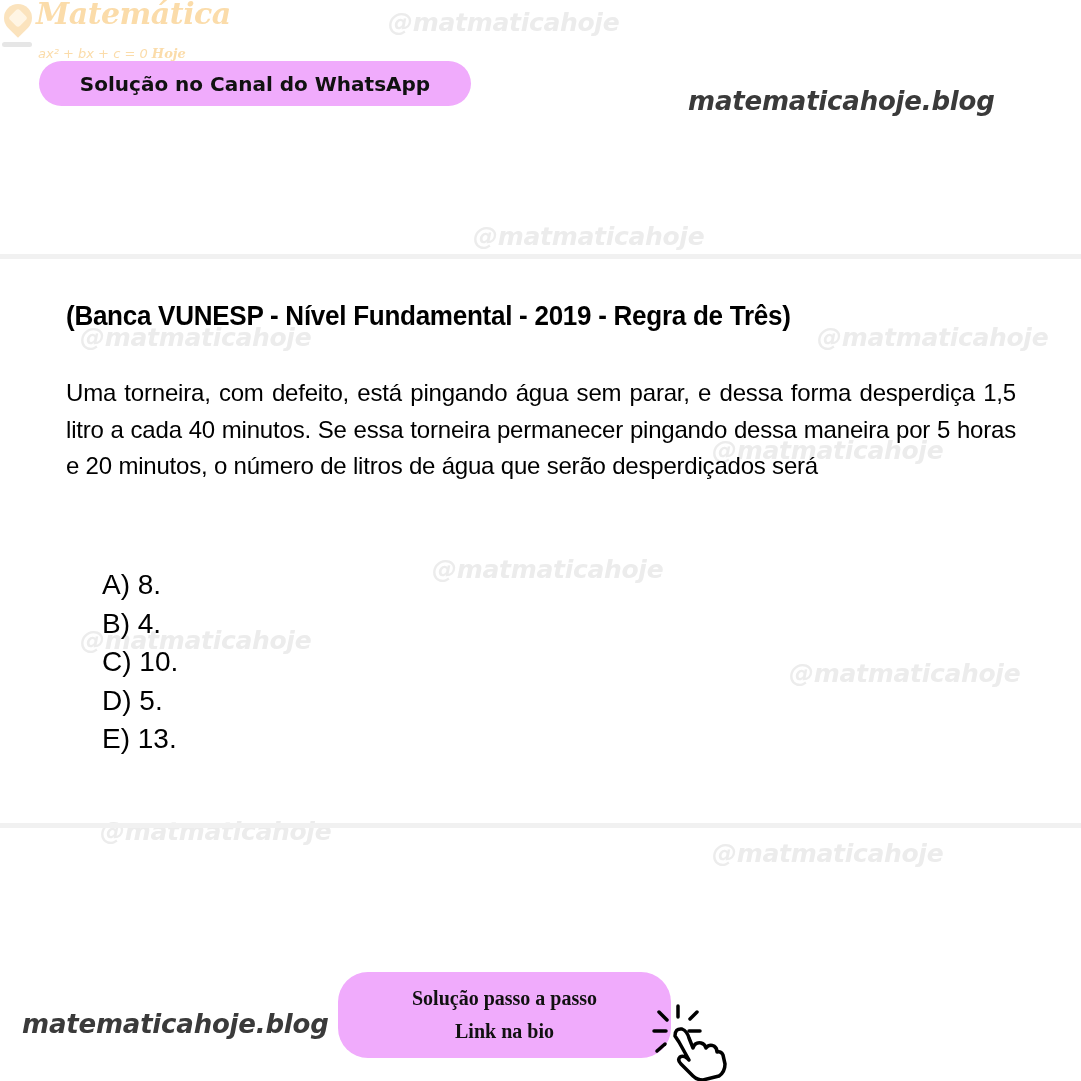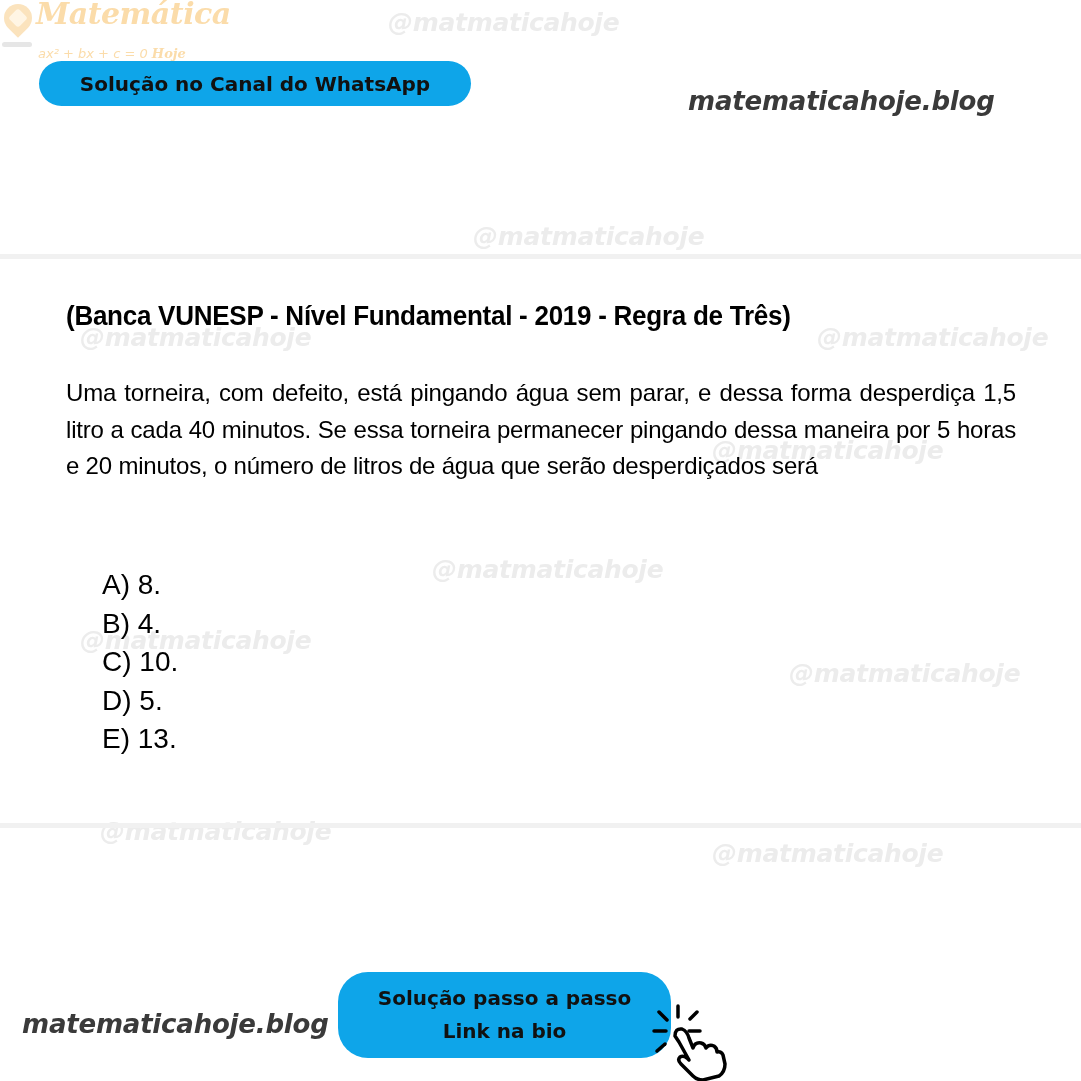--- a/index.html
+++ b/index.html
@@ -32,28 +32,28 @@
   .logo-shadow { left: 2px; top: 42px; width: 30px; height: 5px; background: #e6e6e6; border-radius: 3px; }
 
   
   .wm {
     font-family: "DejaVu Sans", sans-serif; font-weight: bold; font-size: 25px;
     color: #ececec; white-space: nowrap; letter-spacing: -0.3px; font-style: italic;
   }
 
   
   .pill {
-    background: #0ea5e9; color: #111; border-radius: 24px;
+    background: #f0abfc; color: #111; border-radius: 24px;
     font-family: "DejaVu Sans", sans-serif; font-weight: bold;
     display: flex; align-items: center; justify-content: center; text-align: center;
   }
   .pill-top { left: 39px; top: 61px; width: 432px; height: 45px; font-size: 20px; border-radius: 23px; }
   .pill-bottom {
     left: 338px; top: 972px; width: 333px; height: 86px; font-size: 20px;
-    border-radius: 30px; flex-direction: column; line-height: 33px;
+    border-radius: 30px; flex-direction: column; line-height: 33px; font-family: Liberation Serif, serif;
   }
 
   .blog {
     font-family: "DejaVu Sans", sans-serif; font-weight: bold; color: #3a3a3a;
     font-size: 26px; white-space: nowrap; letter-spacing: -0.2px; font-style: italic;
   }
 
   .divider { left: 0; width: 1081px; height: 5px; background: #f1f1f1; }
 
   

